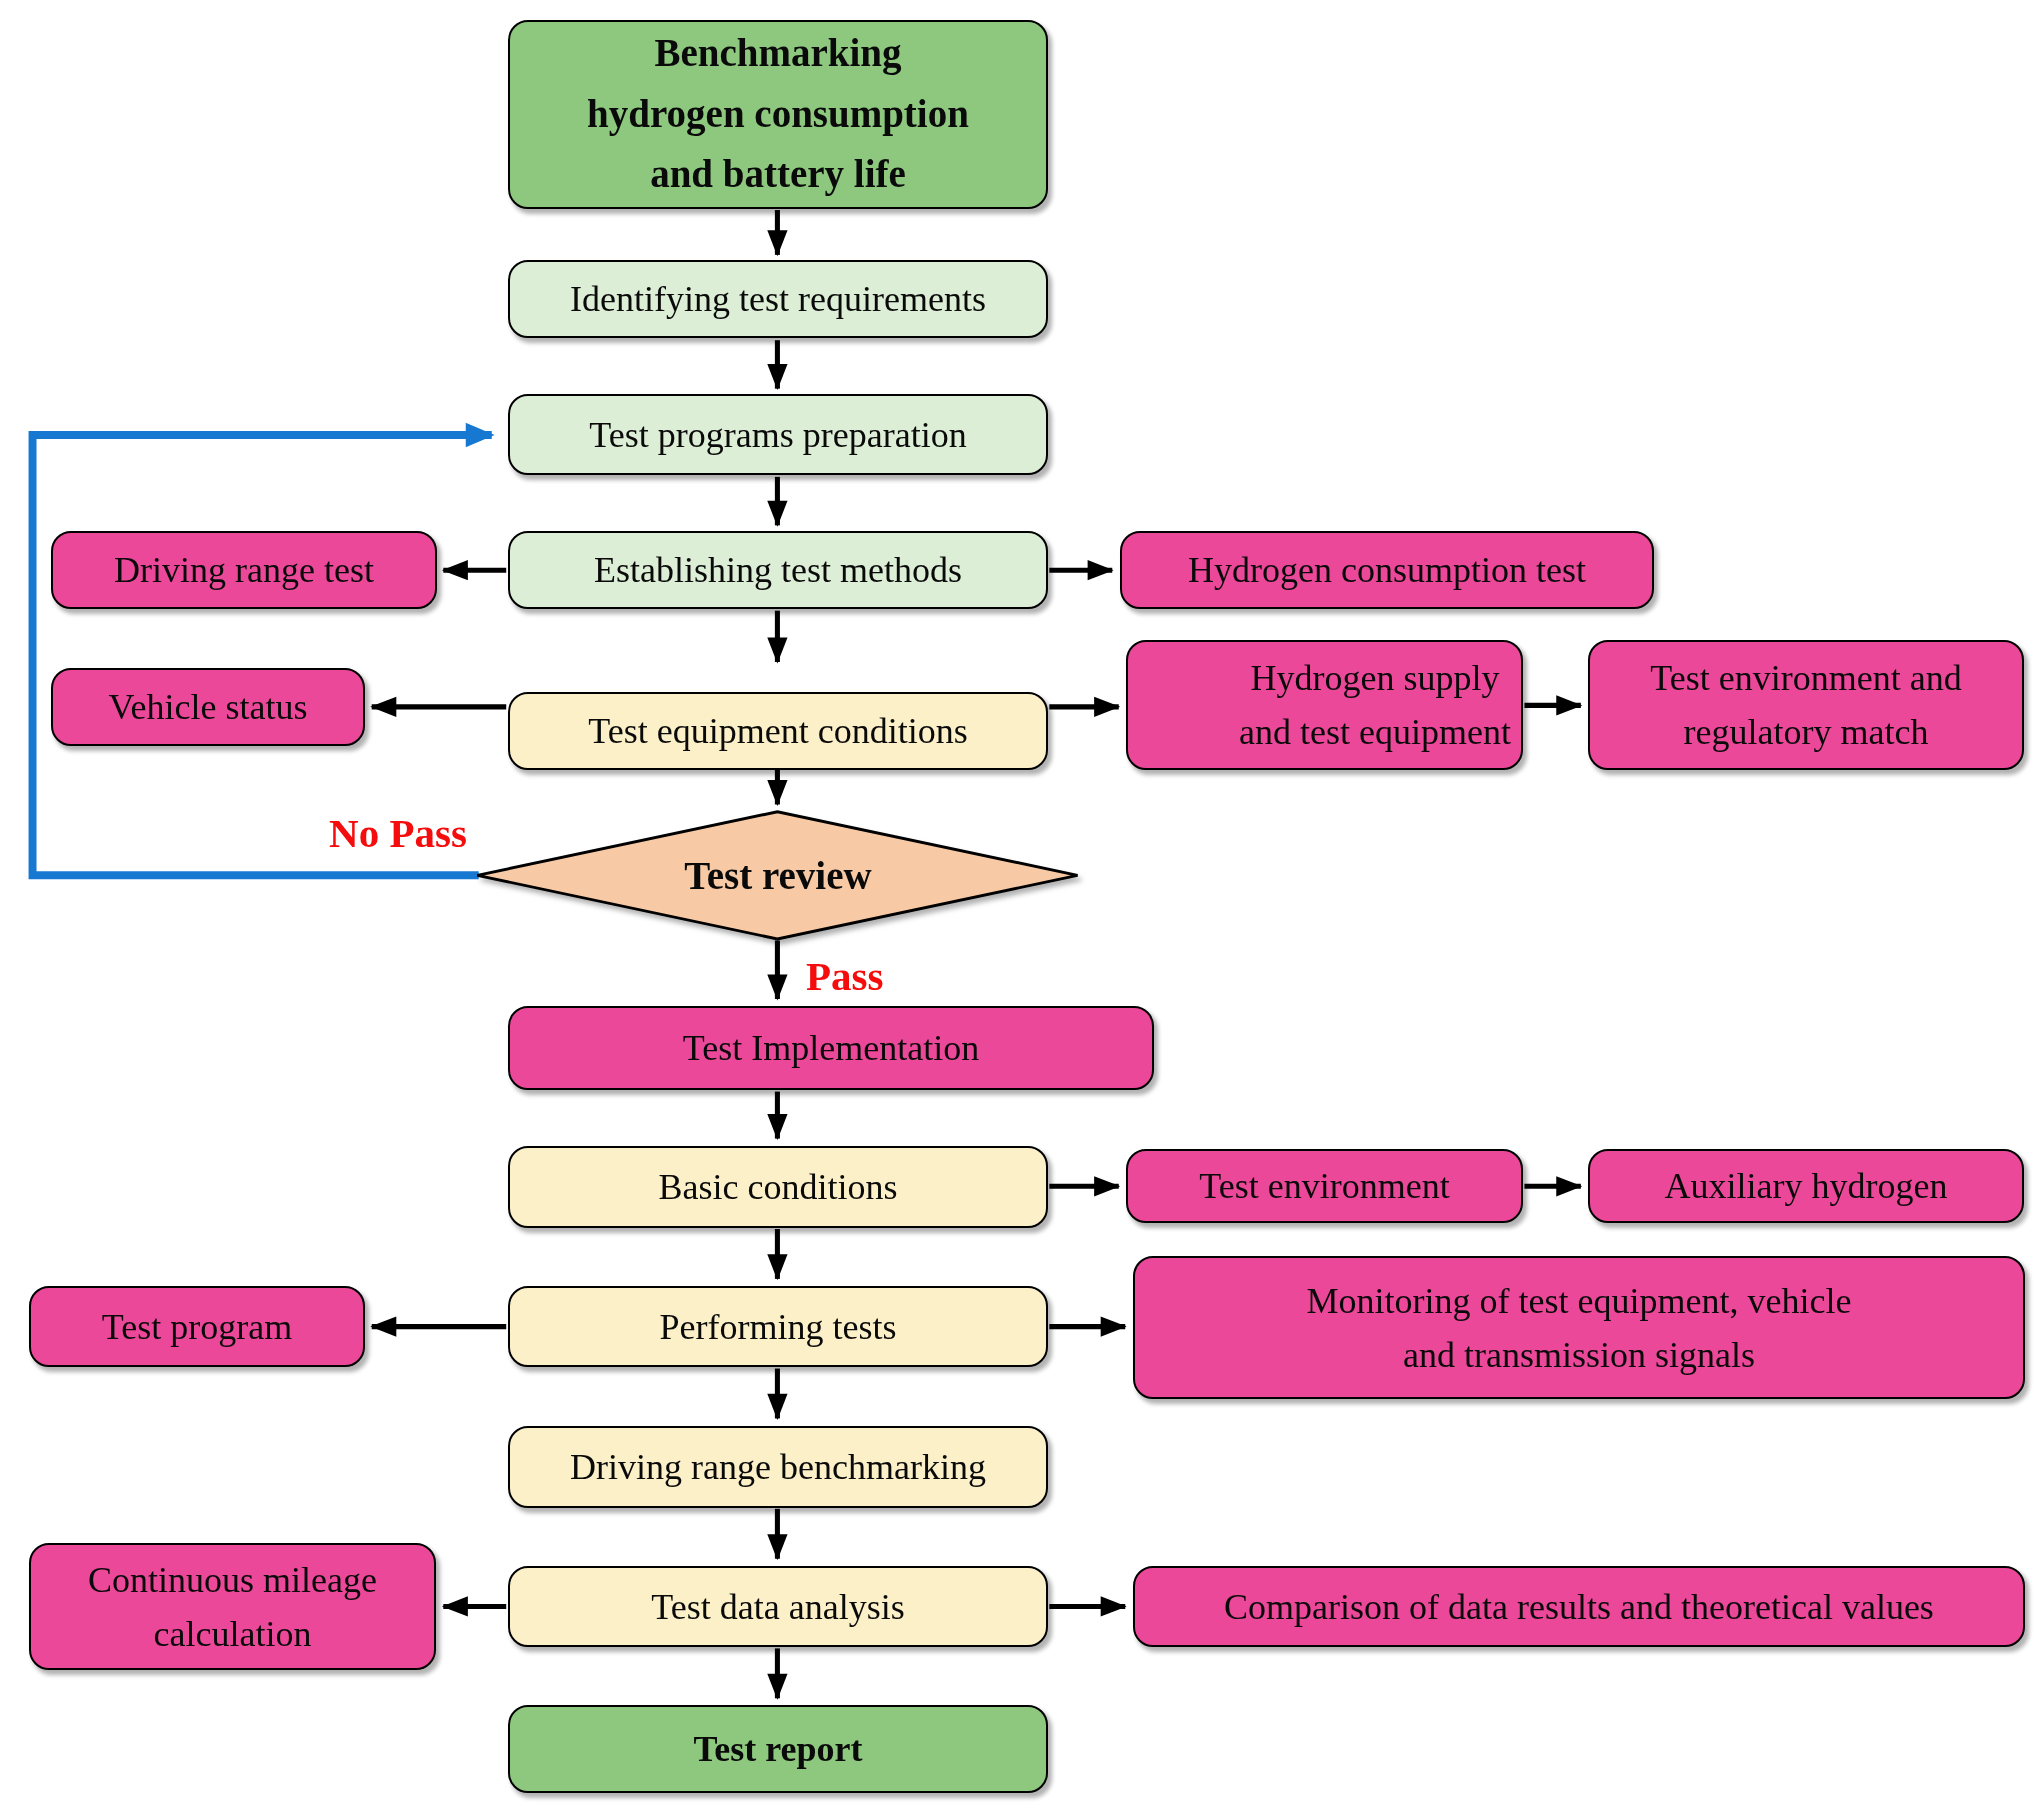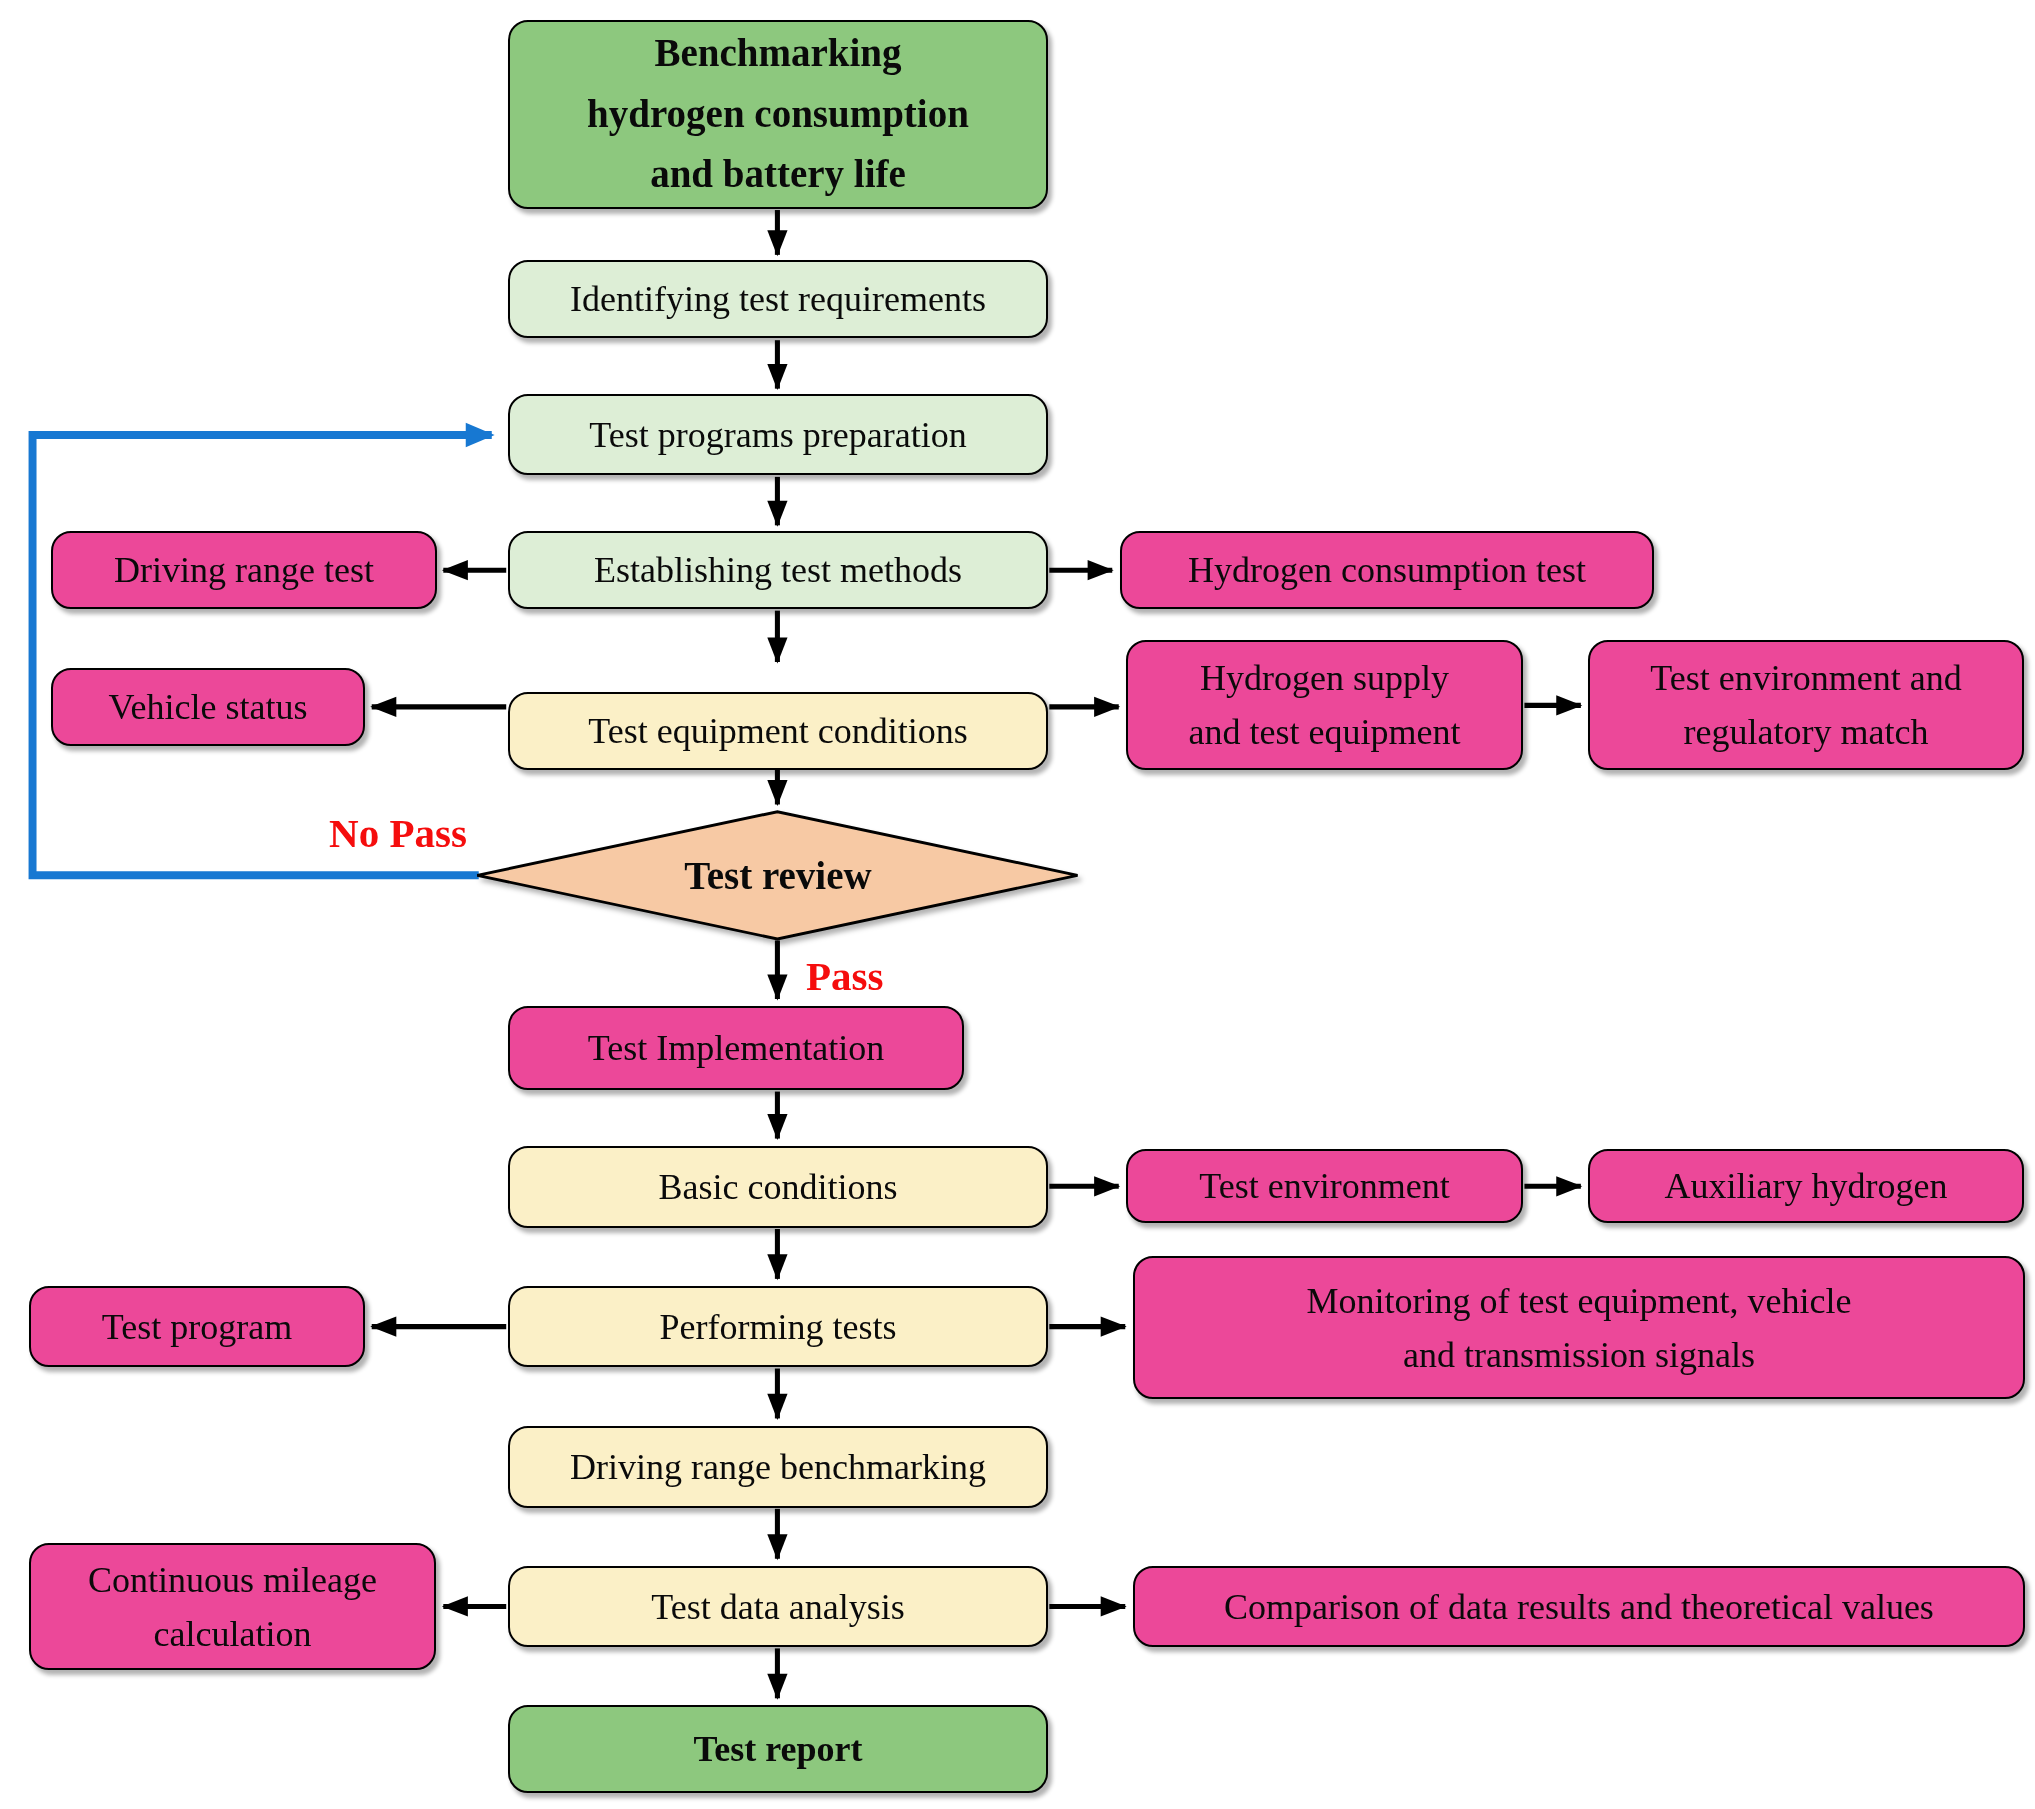--- a/index.html
+++ b/index.html
@@ -92,21 +92,21 @@
   </div>
 
   <div class="diamond-label" style="left:550px;top:839px;width:456px;height:72px;">
     <span>Test review</span>
   </div>
 
   <div class="red-label" style="left:304px;top:809px;width:188px;">No Pass</div>
 
   <div class="red-label" style="left:806px;top:952px;">Pass</div>
 
-  <div class="node blue" style="left:508px;top:1006px;width:456px;height:84px;">
+  <div class="node blue" style="left:508px;top:1006px;width:646px;height:84px;">
     <span class="node-label">Test Implementation</span>
   </div>
 
   <div class="node yellow" style="left:508px;top:1146px;width:540px;height:82px;">
     <span class="node-label">Basic conditions</span>
   </div>
 
   <div class="node yellow" style="left:508px;top:1286px;width:540px;height:81px;">
     <span class="node-label">Performing tests</span>
   </div>
@@ -137,21 +137,21 @@
 
   <div class="node blue" style="left:29px;top:1543px;width:407px;height:127px;">
     <span class="node-label">Continuous mileage
 calculation</span>
   </div>
 
   <div class="node blue" style="left:1120px;top:531px;width:534px;height:78px;">
     <span class="node-label">Hydrogen consumption test</span>
   </div>
 
-  <div class="node blue" style="left:1126px;top:640px;width:397px;height:130px;">
+  <div class="node blue" style="left:1126px;top:640px;width:397px;height:130px;justify-content:flex-end;">
     <span class="node-label">Hydrogen supply
 and test equipment</span>
   </div>
 
   <div class="node blue" style="left:1588px;top:640px;width:436px;height:130px;">
     <span class="node-label">Test environment and
 regulatory match</span>
   </div>
 
   <div class="node blue" style="left:1126px;top:1149px;width:397px;height:74px;">

